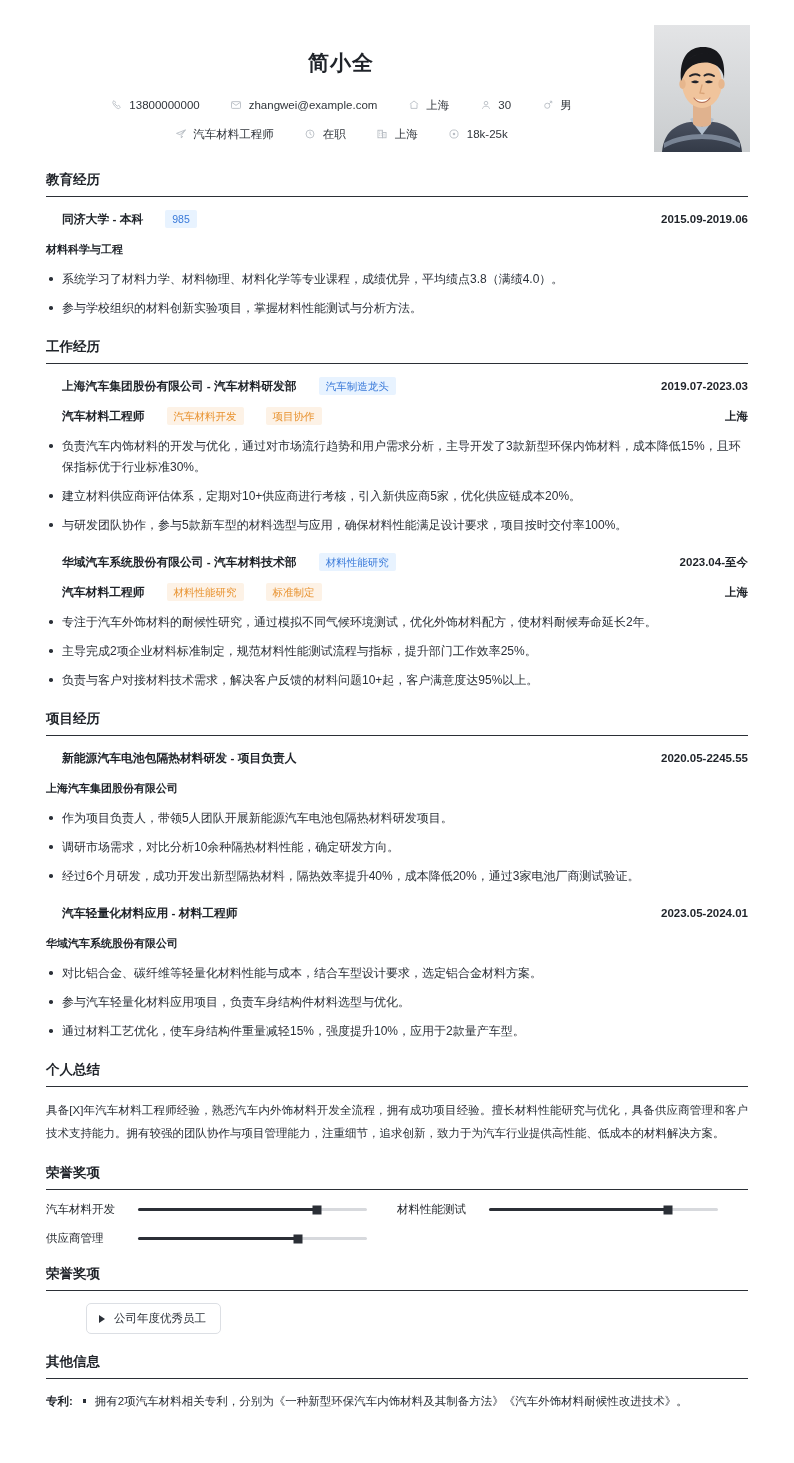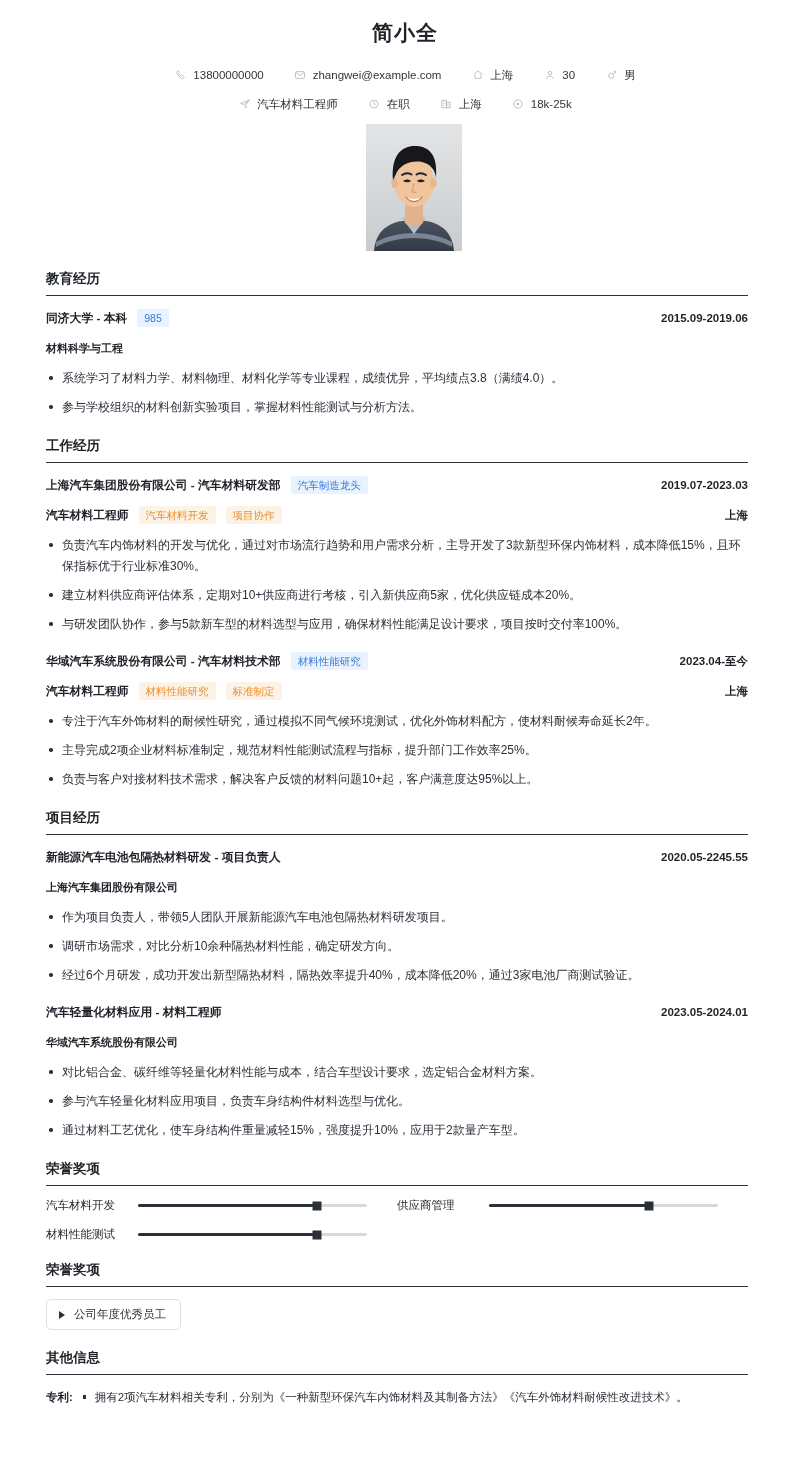--- a/index.html
+++ b/index.html
@@ -12,24 +12,23 @@
   body {
     width: 794px;
     min-height: 1463px;
     position: relative;
     padding: 0;
   }
 
   
   .header {
     display: flex;
-    align-items: center;
-    padding: 14px 30px 0 46px;
+    align-items: flex-end;
+    padding: 14px 44px 0 46px;
     min-height: 152px;
-    flex-direction: column;
   }
   .header-main {
     flex: 1;
     padding-top: 4px;
     text-align: center;
   }
   .full-name {
     font-size: 21px;
     font-weight: 700;
     letter-spacing: 1px;
@@ -99,21 +98,22 @@
     display: flex;
     align-items: center;
     justify-content: space-between;
     line-height: 20px;
     margin-bottom: 10px;
   }
   .entry-left {
     display: flex;
     align-items: center;
     flex-wrap: wrap;
-    gap: 0;
+    gap: 12px;
+    margin-left: 16px;
   }
   .entry-title {
     font-size: 11.8px;
     font-weight: 700;
     color: #1f2329;
   }
   .entry-right {
     font-size: 11.5px;
     font-weight: 700;
     color: #1f2329;
@@ -210,21 +210,21 @@
   .skill-knob {
     position: absolute;
     top: 50%;
     width: 9px;
     height: 9px;
     background: #2b2f36;
     transform: translate(-50%, -50%);
   }
 
   
-  .honors-row { display: flex; flex-wrap: wrap; gap: 10px; }
+  .honors-row { display: flex; flex-wrap: wrap; gap: 10px; margin-left: 40px; }
   .honor-chip {
     display: inline-flex;
     align-items: center;
     border: 1px solid #dcdfe4;
     border-radius: 5px;
     padding: 7px 14px 7px 12px;
     font-size: 11.5px;
     color: #2b3038;
     background: #fff;
   }
@@ -508,43 +508,47 @@
       </div>
       <div class="entry-sub">华域汽车系统股份有限公司</div>
       <ul class="bullets">
         <li>对比铝合金、碳纤维等轻量化材料性能与成本，结合车型设计要求，选定铝合金材料方案。</li>
         <li>参与汽车轻量化材料应用项目，负责车身结构件材料选型与优化。</li>
         <li>通过材料工艺优化，使车身结构件重量减轻15%，强度提升10%，应用于2款量产车型。</li>
       </ul>
     </div>
   </div>
 
+  <div class="section">
+    <div class="section-title">个人总结</div>
+    <div class="summary-text">具备[X]年汽车材料工程师经验，熟悉汽车内外饰材料开发全流程，拥有成功项目经验。擅长材料性能研究与优化，具备供应商管理和客户技术支持能力。拥有较强的团队协作与项目管理能力，注重细节，追求创新，致力于为汽车行业提供高性能、低成本的材料解决方案。</div>
+  </div>
 
   <div class="section">
     <div class="section-title">荣誉奖项</div>
     <div class="skills-grid">
       <div class="skill-item">
         <span class="skill-name">汽车材料开发</span>
         <span class="skill-track">
           <span class="skill-fill" style="width: 78%;"></span>
           <span class="skill-knob" style="left: 78%;"></span>
         </span>
       </div>
       <div class="skill-item">
+        <span class="skill-name">材料性能测试</span>
+        <span class="skill-track">
+          <span class="skill-fill" style="width: 78%;"></span>
+          <span class="skill-knob" style="left: 78%;"></span>
+        </span>
+      </div>
+      <div class="skill-item">
         <span class="skill-name">供应商管理</span>
         <span class="skill-track">
           <span class="skill-fill" style="width: 70%;"></span>
           <span class="skill-knob" style="left: 70%;"></span>
-        </span>
-      </div>
-      <div class="skill-item">
-        <span class="skill-name">材料性能测试</span>
-        <span class="skill-track">
-          <span class="skill-fill" style="width: 78%;"></span>
-          <span class="skill-knob" style="left: 78%;"></span>
         </span>
       </div>
     </div>
   </div>
 
   <div class="section">
     <div class="section-title">荣誉奖项</div>
     <div class="honors-row">
       <div class="honor-chip">
         <span class="tri"></span>

